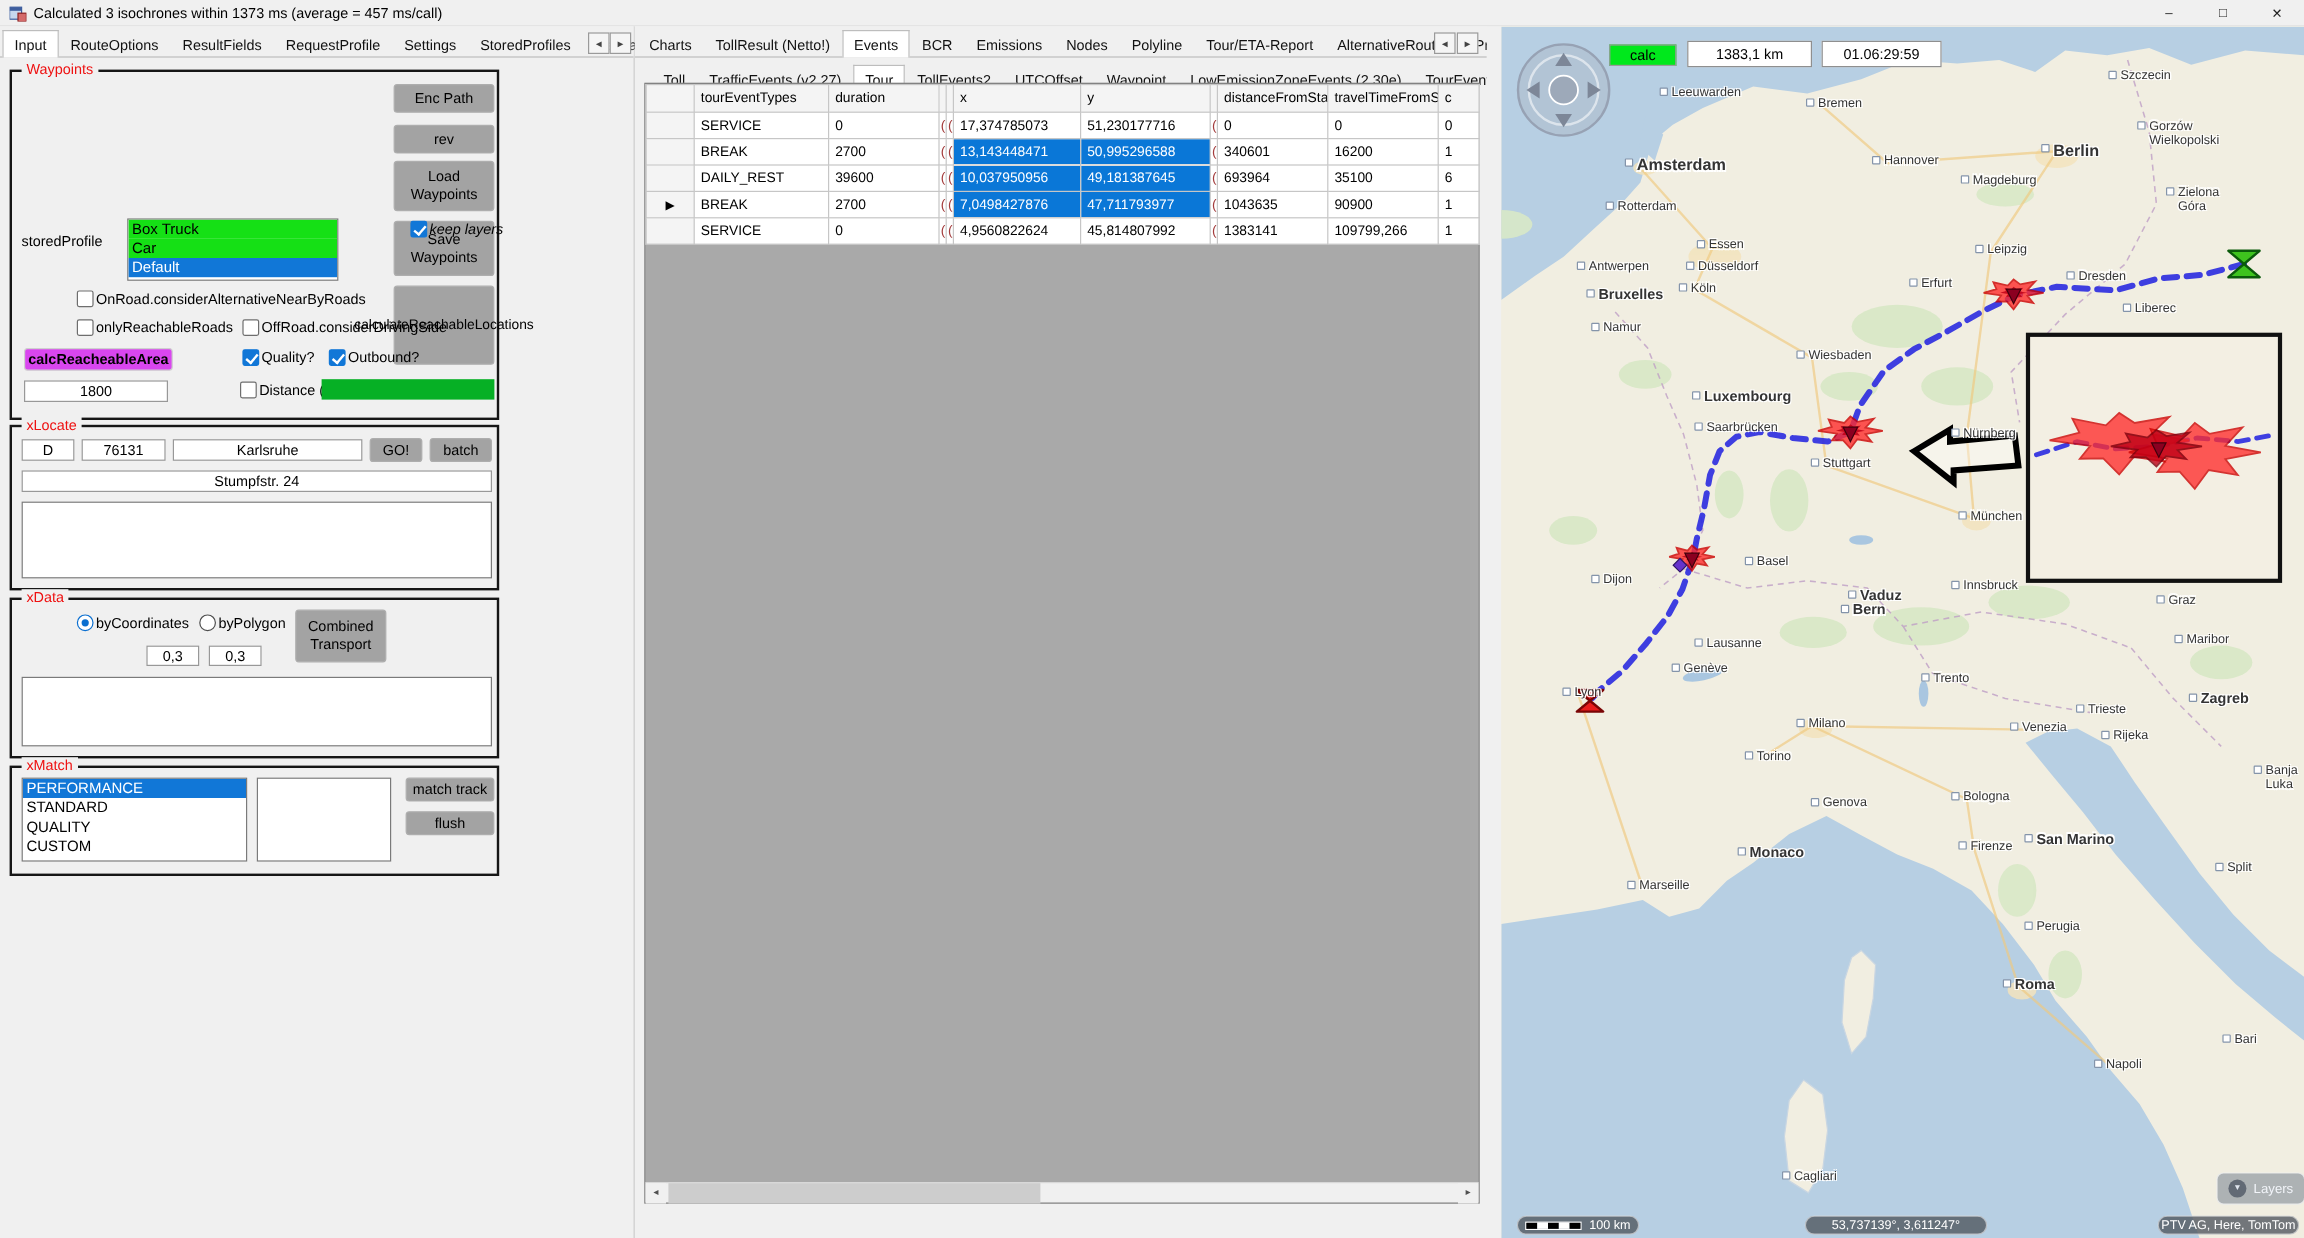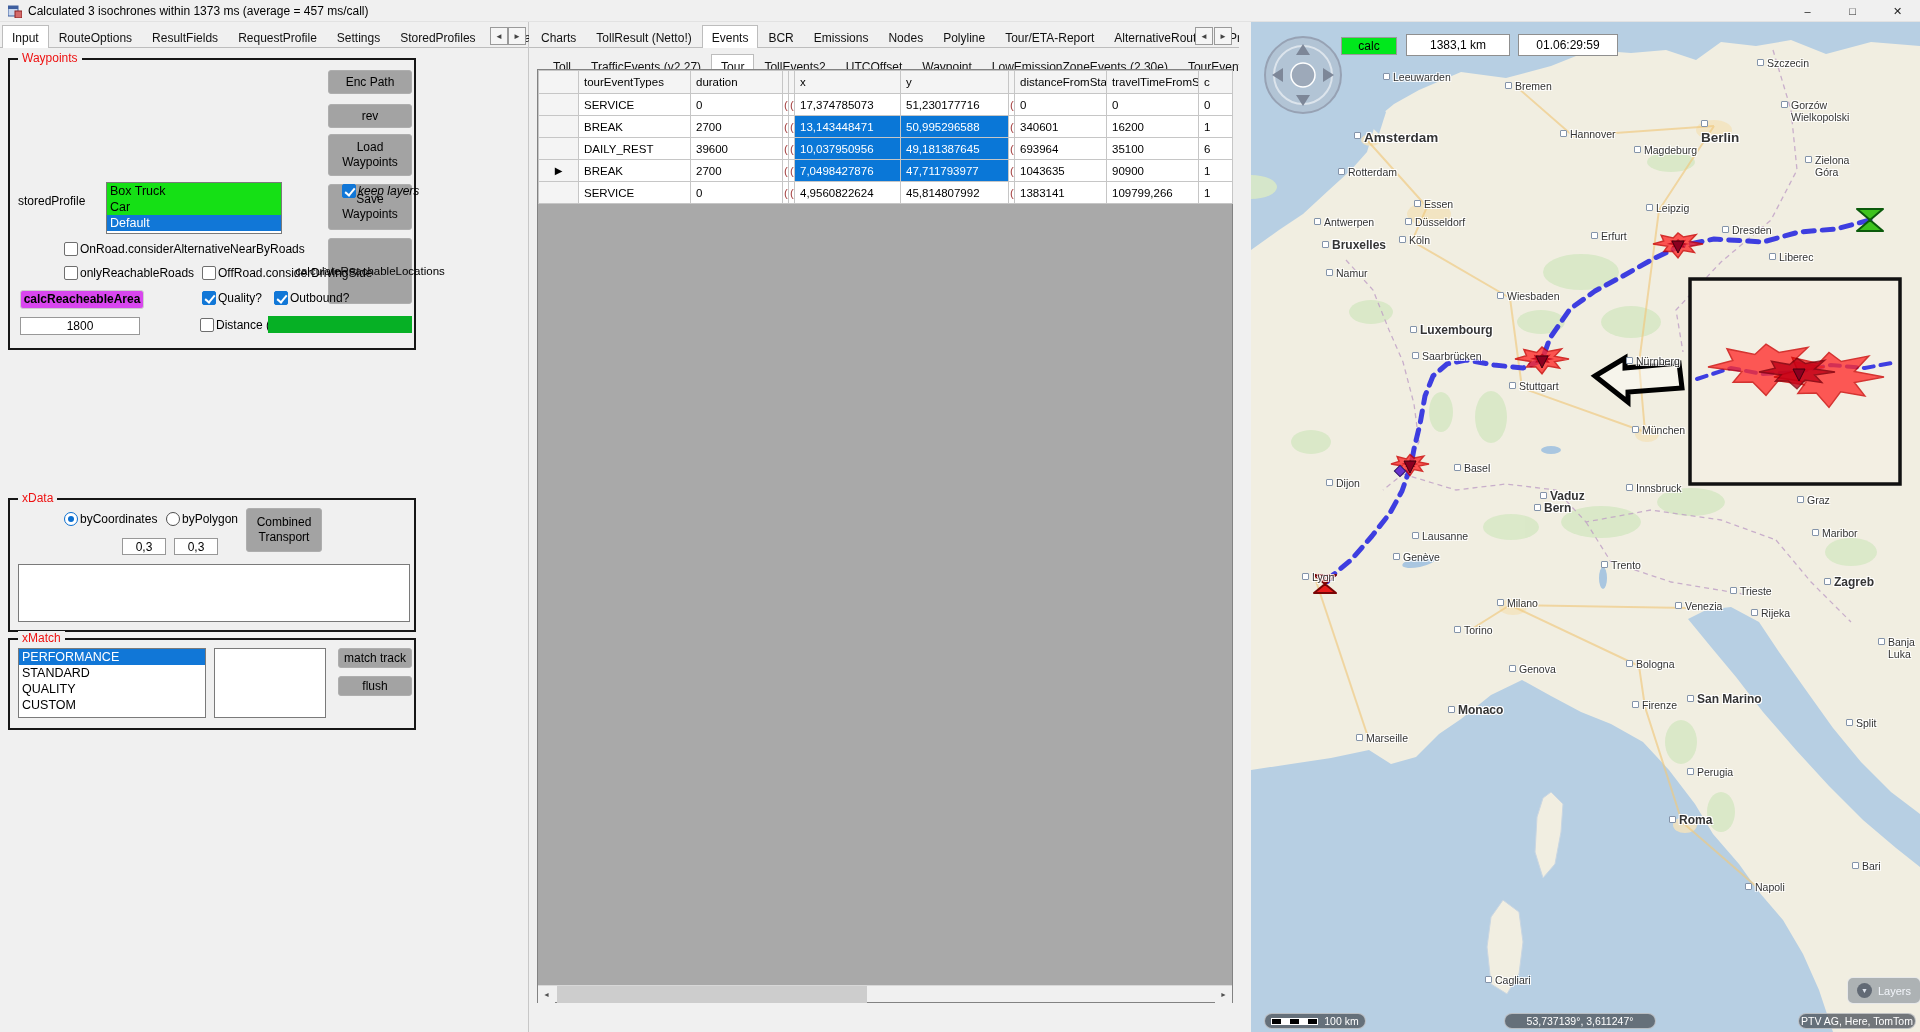--- a/index.html
+++ b/index.html
@@ -172,20 +172,30 @@
       </div>
 
       <input class="tb" style="left: 10px; top: 257px; width: 120px; height: 18px;" value="1800">
       <div class="cb" style="left:146px;top:258px;">
         <span class="box"></span>
           <span>Distance (or Period)</span>
       </div>
       <div style="position:absolute;left:258px;top:256px;width:144px;height:17px;background:#06b025;"></div>
     </div>
 
+    <div class="grp" style="left:8px;top:306px;width:408px;height:138px;">
+      <span class="grp-label">xLocate</span>
+      <input class="tb" style="left: 8px; top: 10px; width: 44px; height: 18px;" value="D">
+      <input class="tb" style="left: 58px; top: 10px; width: 70px; height: 18px;" value="76131">
+      <input class="tb" style="left: 134px; top: 10px; width: 158px; height: 18px;" value="Karlsruhe">
+      <div class="btn" style="left:298px;top:9px;width:44px;height:20px;">GO!</div>
+      <div class="btn" style="left:348px;top:9px;width:52px;height:20px;">batch</div>
+      <input class="tb" style="left: 8px; top: 36px; width: 392px; height: 18px;" value="Stumpfstr. 24">
+      <div class="list" style="left:8px;top:62px;width:392px;height:64px;"></div>
+    </div>
 
     <div class="grp" style="left:8px;top:450px;width:408px;height:134px;">
       <span class="grp-label">xData</span>
       <div class="radio sel" style="left:10px;top:12px;">
         <span class="dot"></span>
           <span>byCoordinates</span>
       </div>
       <div class="radio" style="left:112px;top:12px;">
         <span class="dot"></span>
           <span>byPolygon</span>
@@ -447,21 +457,21 @@
           <polygon points="21,53 32,46 32,60"></polygon>
             <polygon points="83,53 72,46 72,60"></polygon>
         </g>
         <circle cx="52" cy="53" r="12" fill="rgba(150,160,175,0.75)" stroke="#fff" stroke-width="1.5"></circle>
       </g>
     </svg>
     <div id="city-layer">
         <div class="city" style="left: 506px; top: 35px;"><span class="cicon"></span><span>Szczecin</span></div>
         <div class="city" style="left: 132px; top: 49px;"><span class="cicon"></span><span>Leeuwarden</span></div>
         <div class="city" style="left: 254px; top: 58px;"><span class="cicon"></span><span>Bremen</span></div>
-        <div class="city b2" style="left: 450px; top: 96px; flex-direction: column;"><span class="cicon"></span><span>Berlin</span></div>
+        <div class="city b2" style="left: 450px; top: 96px;"><span class="cicon"></span><span>Berlin</span></div>
         <div class="city b2" style="left: 103px; top: 108px;"><span class="cicon"></span><span>Amsterdam</span></div>
         <div class="city" style="left: 309px; top: 106px;"><span class="cicon"></span><span>Hannover</span></div>
         <div class="city" style="left: 530px; top: 77px;"><span class="cicon"></span><span>Gorzów
 Wielkopolski</span></div>
         <div class="city" style="left: 383px; top: 122px;"><span class="cicon"></span><span>Magdeburg</span></div>
         <div class="city" style="left: 554px; top: 132px;"><span class="cicon"></span><span>Zielona
 Góra</span></div>
         <div class="city" style="left: 87px; top: 144px;"><span class="cicon"></span><span>Rotterdam</span></div>
         <div class="city" style="left: 163px; top: 176px;"><span class="cicon"></span><span>Essen</span></div>
         <div class="city" style="left: 395px; top: 180px;"><span class="cicon"></span><span>Leipzig</span></div>

